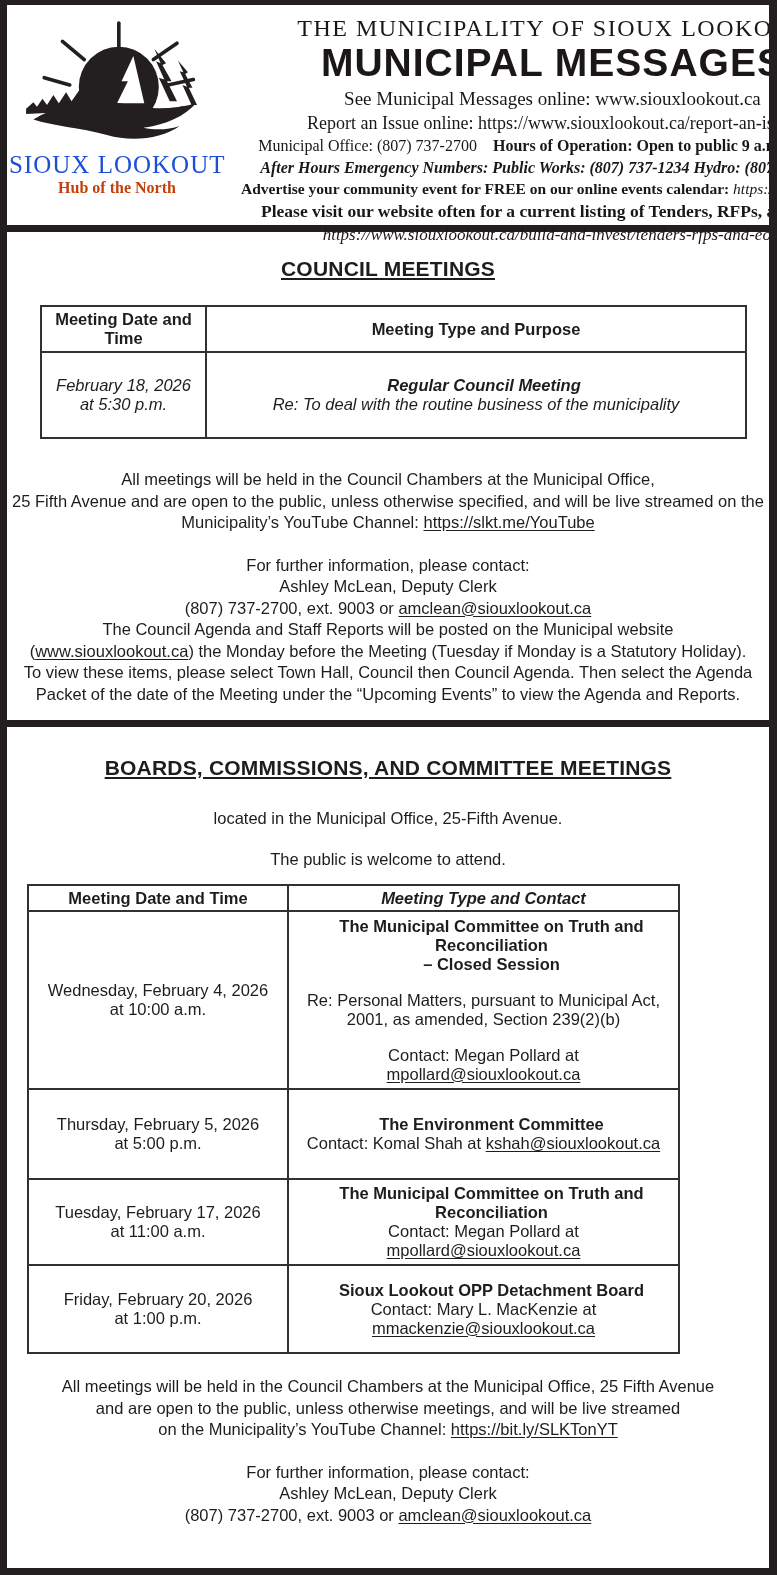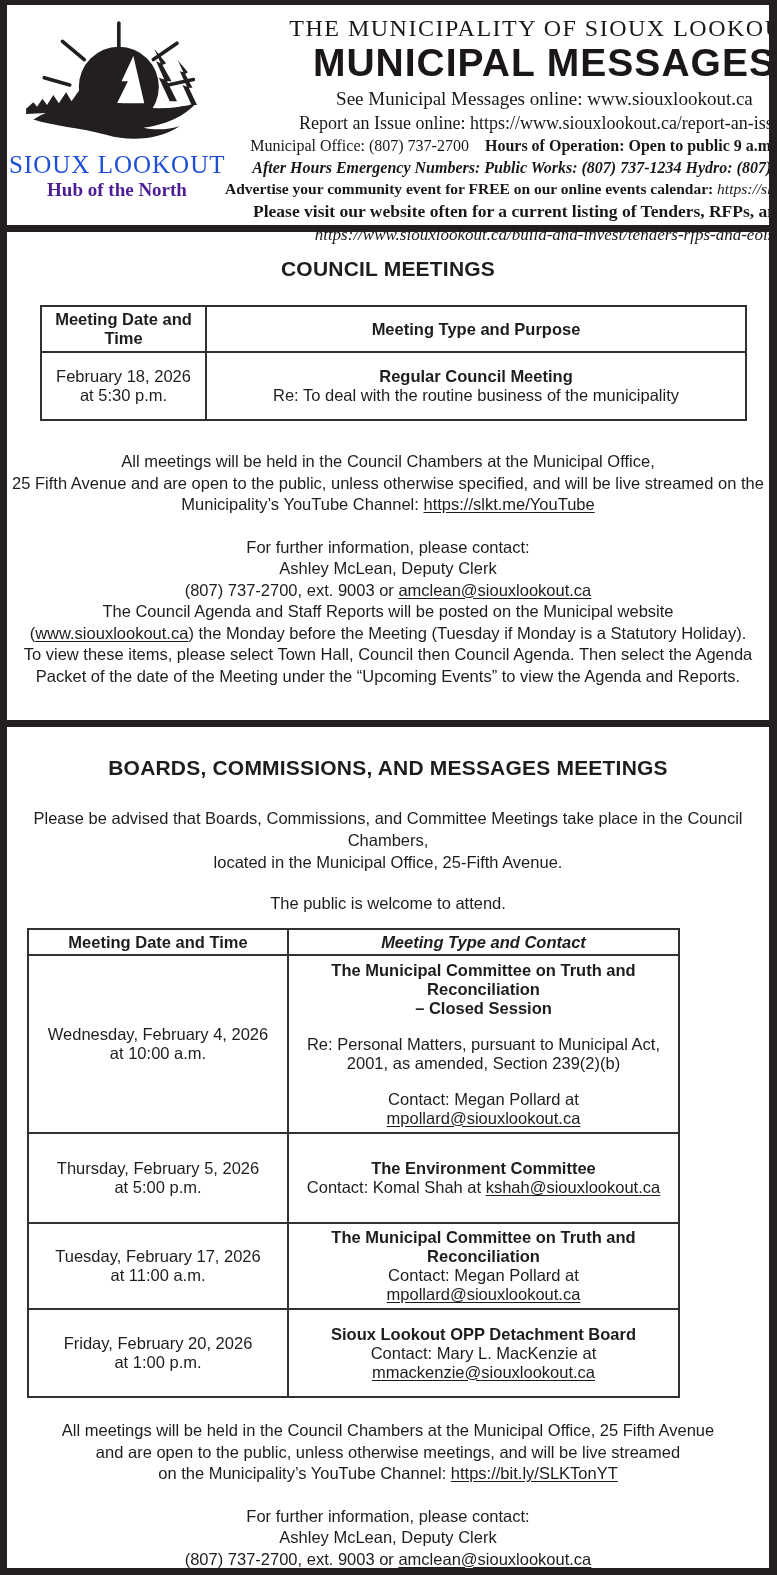--- a/index.html
+++ b/index.html
@@ -17,52 +17,52 @@
   }
   .divider { height:7px; background:#231f20; }
 
   
   .masthead-wrap { display:flex; height:220px; padding:6px 2px 4px 2px; }
   .logo-block { width:216px; text-align:center; padding-top:10px; flex:none; }
   .logo-name {
     font-family:"Liberation Serif", serif; font-size:25px; letter-spacing:1px;
     color:#1d4ed8; margin-top:-2px; white-space:nowrap;
   }
-  .logo-tag { font-family:"Liberation Serif", serif; font-weight:bold; font-size:19px; color:#4c1d95; }
+  .logo-tag { font-family:"Liberation Serif", serif; font-weight:bold; font-size:16px; color:#c2410c; }
   .masthead { flex:1; text-align:center; font-family:"Liberation Serif", serif; color:#1b1718; padding-top:4px; }
   .mh-org   { font-size:24px; letter-spacing:1.5px; white-space:nowrap; }
   .mh-title { font-family:"Liberation Sans", sans-serif; font-weight:bold; font-size:39px;
               letter-spacing:1px; line-height:1.0; margin:1px 0 4px 0; white-space:nowrap; }
   .mh-l1 { font-size:19px; line-height:1.35; }
   .mh-l2 { font-size:18px; line-height:1.3; }
   .mh-l3 { font-size:16px; line-height:1.35; white-space:nowrap; }
   .mh-l3 .gap { margin-left:16px; }
   .mh-bi { font-size:16px; font-weight:bold; font-style:italic; line-height:1.35; white-space:nowrap; }
   .mh-adv { font-size:15.5px; line-height:1.4; white-space:nowrap; }
   .mh-tenders { font-size:17.5px; font-weight:bold; line-height:1.35; }
   .mh-tlink { font-size:17px; font-style:italic; line-height:1.3; }
-  .b { font-weight:bold; }
+  .b { font-weight:bold;margin-left:16px; }
   .i { font-style:italic; }
   .lnk { text-decoration:underline; text-underline-offset:2px; color:inherit; }
 
   
   .section { text-align:center; }
-  .sec-title { font-weight:bold; font-size:21px; letter-spacing:0.2px; }
+  .sec-title { font-weight:bold; font-size:21px; letter-spacing:0.2px;text-decoration:underline; }
   .council { height:488px; padding-top:25px; }
   .boards  { height:841px; padding-top:29px; }
 
   table { border-collapse:collapse; background:#fff; }
   th, td { border:2px solid #33302f; padding:2px 8px; font-size:16.5px; vertical-align:middle; }
   th { font-weight:bold; }
 
   .council-table { margin:24px 0 0 33px; }
   .council-table .c1 { width:165px; }
   .council-table .c2 { width:540px; }
   .council-table th { height:46px; }
-  .council-table td { height:68px; }
+  .council-table td { height:86px;font-style:italic; }
 
   .boards-table { margin:15px 0 0 20px; }
   .boards-table .c1 { width:260px; }
   .boards-table .c2 { width:391px;font-style:italic; }
   .boards-table th { height:26px; padding:1px 6px; }
   .re-block { max-width:445px; margin:17px auto 0 auto; }
 
   .para { font-size:16.5px; line-height:21.5px; }
   .council .para1 { margin-top:30px; }
   .council .contact { margin-top:21px; }
@@ -154,24 +154,23 @@
     </div>
 
     <div class="para agenda">
       <span>The Council Agenda and Staff Reports will be posted on the Municipal website (</span><span class="lnk">www.siouxlookout.ca</span><span>) the Monday before the Meeting (Tuesday if Monday is a Statutory Holiday).  To view these items, please select Town Hall, Council then Council Agenda. Then select the Agenda Packet of the date of the Meeting under the “Upcoming Events” to view the Agenda and Reports.</span>
     </div>
   </section>
 
   <div class="divider"></div>
 
   <section class="section boards">
-    <h2 class="sec-title">BOARDS, COMMISSIONS, AND MESSAGES MEETINGS</h2>
+    <h2 class="sec-title">BOARDS, COMMISSIONS, AND COMMITTEE MEETINGS</h2>
 
     <div class="intro">
-      <div>Please be advised that Boards, Commissions, and Committee Meetings take place in the Council Chambers,</div>
       <div>located in the Municipal Office, 25-Fifth Avenue.</div>
     </div>
     <div class="welcome">The public is welcome to attend.</div>
 
     <table class="boards-table">
       <tbody>
           <tr>
         <th class="c1">Meeting Date and Time</th>
         <th class="c2">Meeting Type and Contact</th>
       </tr>

